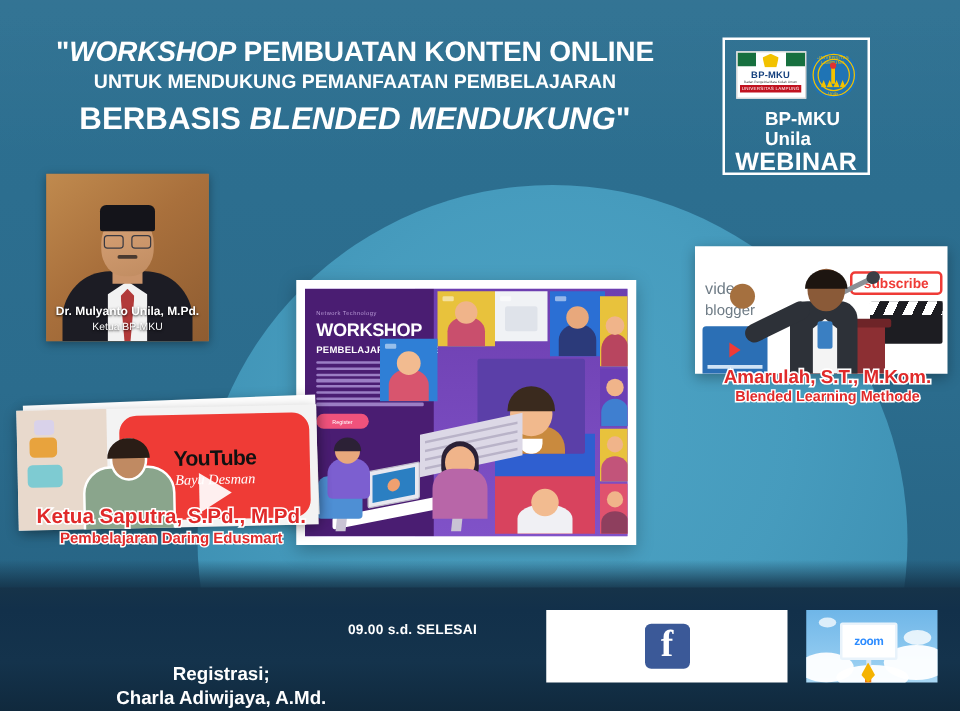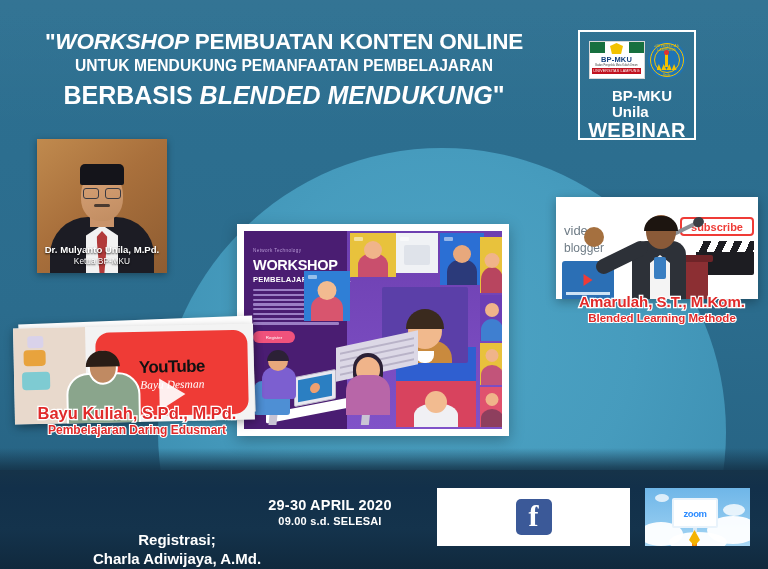--- a/index.html
+++ b/index.html
@@ -381,21 +381,21 @@
         <div class="sp2-play"></div>
       </div>
       <div class="sp2-person">
         <div class="p2-body"></div>
         <div class="p2-neck"></div>
         <div class="p2-head"></div>
         <div class="p2-hair"></div>
       </div>
     </div>
     <div class="sp2-cap">
-      <div class="capname">Bayu Kuliah, S.Pd., M.Pd.</div>
+      <div class="capname">Ketua Saputra, S.Pd., M.Pd.</div>
       <div class="caprole">Pembelajaran Daring Edusmart</div>
     </div>
   </div>
 
   <div class="sp3">
     <div class="sp3-card">
       <div class="sp3-vb1">video</div>
       <div class="sp3-vb2">blogger</div>
       <div class="sp3-mini">
           <i></i>
@@ -421,21 +421,20 @@
       <div class="capname3">Amarulah, S.T., M.Kom.</div>
       <div class="caprole3">Blended Learning Methode</div>
     </div>
   </div>
 
   <div class="reg">
     <div class="l1">Registrasi;</div>
     <div class="l2">Charla Adiwijaya, A.Md.</div>
   </div>
   <div class="dt">
-    <div class="l1">29-30 APRIL 2020</div>
     <div class="l2">09.00 s.d. SELESAI</div>
   </div>
   <div class="fbbox">
     <div class="fb-icon"></div>
   </div>
   <div class="zoombox">
     <div class="zb-cloud" style="left:-6px;top:34px;width:44px;height:24px;"></div>
     <div class="zb-cloud" style="left:62px;top:28px;width:52px;height:28px;"></div>
     <div class="zb-cloud" style="left:78px;top:16px;width:22px;height:12px;opacity:.8;"></div>
     <div class="zb-cloud" style="left:10px;top:6px;width:14px;height:8px;opacity:.75;"></div>

